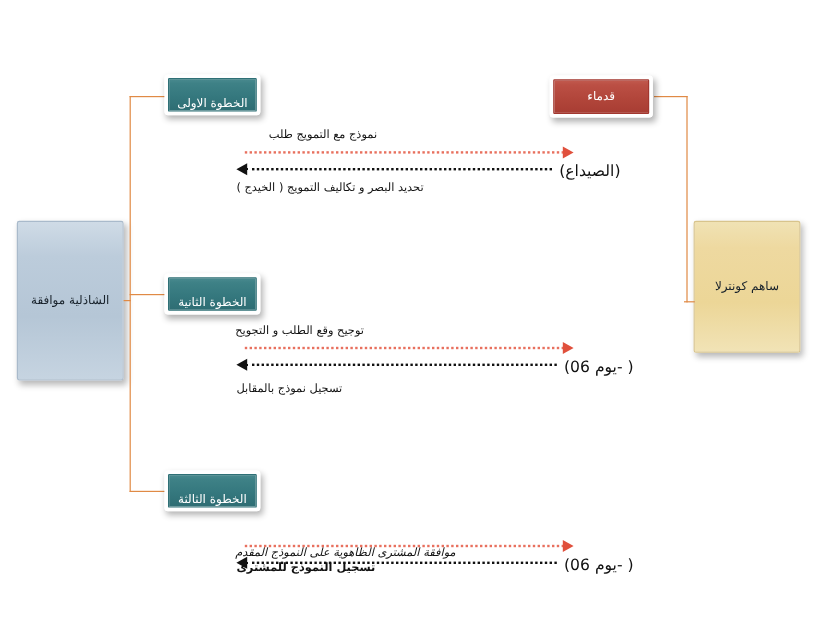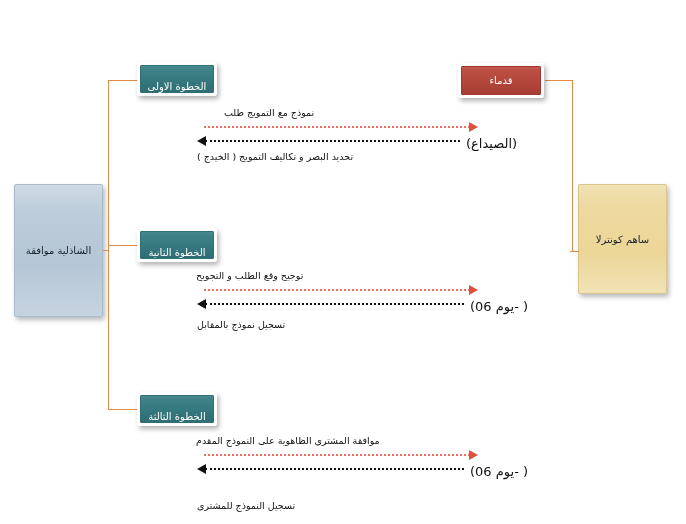--- a/index.html
+++ b/index.html
@@ -194,25 +194,25 @@
   </div>
   <div class="msg-ltr" style="left:470px;top:299px;">( -يوم 60)</div>
   <div class="msg" style="left:197px;top:319px;">تسجيل نموذج بالمقابل</div>
 
   <div class="step" id="step-3">
     <div class="inner">
       <span class="lbl">الخطوة الثالثة</span>
     </div>
   </div>
 
-  <div class="msg" style="left:196px;top:435px;">موافقة المشترى الظاهوية على النموذج المقدم</div>
+  <div class="msg" style="left:196px;top:455px;font-style:italic;">موافقة المشترى الظاهوية على النموذج المقدم</div>
   <div class="arrow-row" style="left:204px;top:450px;width:276px;">
     <div class="dots" style="left:0;width:266px;"></div>
     <div class="head-right" style="left:265px;"></div>
   </div>
   <div class="arrow-row" style="left:197px;top:464px;width:270px;">
     <div class="head-left" style="left:0;"></div>
     <div class="dots black" style="left:8px;width:259px;"></div>
   </div>
   <div class="msg-ltr" style="left:470px;top:464px;">( -يوم 60)</div>
-  <div class="msg" style="left:197px;top:500px;">تسجيل النموذج للمشترى</div>
+  <div class="msg" style="left:197px;top:468px;font-weight:bold;">تسجيل النموذج للمشترى</div>
 
 </div>
 
 </body></html>

